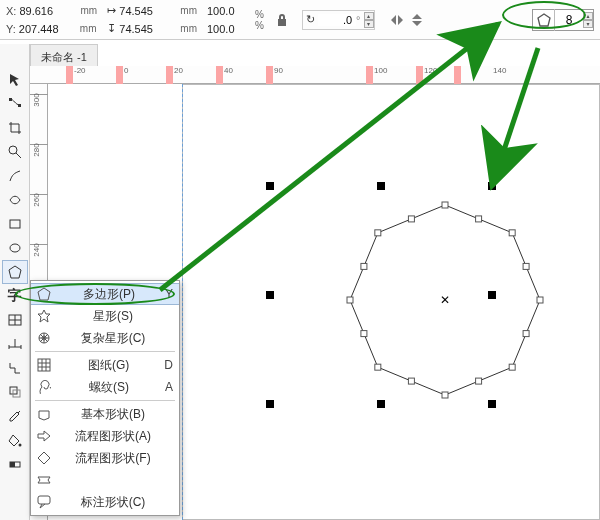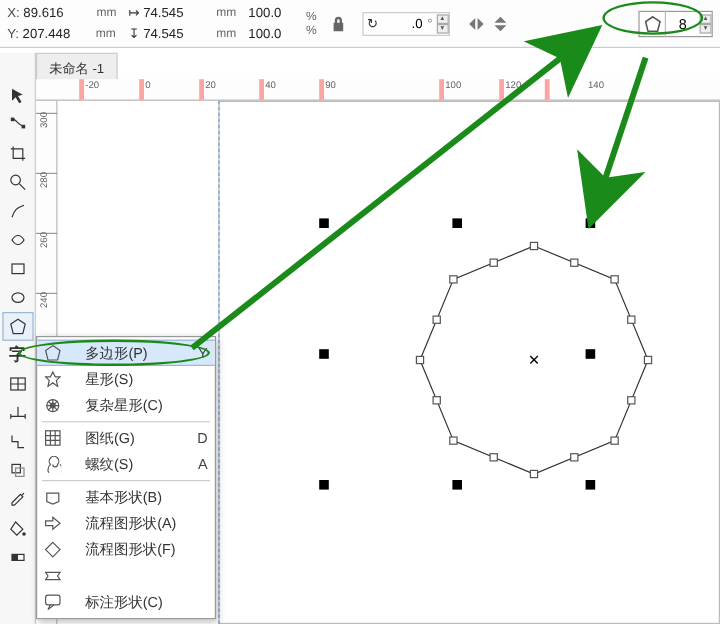--- a/index.html
+++ b/index.html
@@ -29,38 +29,38 @@
   
   .ring { position:absolute; border:2px solid #1a8a1a; border-radius:50%; pointer-events:none; }
   .ring1 { left:502px; top:1px; width:84px; height:28px; }
   .ring2 { left:15px; top:283px; width:160px; height:22px; }
 
   
   .doctab { position:absolute; left:30px; top:44px; height:20px; display:flex; align-items:center; padding:12px 10px; background:#eee; border:1px solid #ccc; font-size:11px; color:#333; cursor:pointer; }
 
   
   .ruler-h { position:absolute; left:30px; top:66px; width:570px; height:18px; border-bottom:1px solid #aaa; background:#fdfdfd; }
-  .ruler-h .tick { position:absolute; top:0; border-left:4px solid #fca5a5; height:18px; font-size:8px; color:#666; padding-left:1px; }
+  .ruler-h .tick { position:absolute; top:0; border-left:7px solid #fca5a5; height:18px; font-size:8px; color:#666; padding-left:1px; }
   
   .ruler-v { position:absolute; left:30px; top:84px; width:18px; height:436px; border-right:1px solid #aaa; background:#fdfdfd; }
   .ruler-v .tick { position:absolute; left:0; border-top:1px solid #999; width:18px; font-size:8px; color:#666; padding-top:0; text-align:center; }
 
   
   .canvas { position:absolute; left:48px; top:84px; width:552px; height:436px; background:#fff; }
   .page-edge { position:absolute; left:134px; top:0; width:418px; height:436px; border:1px solid #bbb; box-shadow:2px 2px 0 #ddd; }
   .guide { position:absolute; top:0; height:436px; border-left:1px dashed #6aa0d8; }
 
   
   .toolbox { position:absolute; left:0; top:44px; width:30px; height:476px; background:#f7f7f7; border-right:1px solid #ccc; display:flex; flex-direction:column; align-items:center; padding-top:24px; gap:0; }
   .toolbox .tool { width:26px; height:24px; display:flex; align-items:center; justify-content:center; cursor:pointer; color:#333; border:1px solid transparent; }
   .toolbox .tool.active { background:#e8f0fa; border:1px solid #9bb7d6; }
 
   
   .flyout { position:absolute; left:30px; top:280px; width:150px; background:#fff; border:1px solid #999; box-shadow:2px 2px 6px rgba(0,0,0,0.25); padding:2px 0; }
-  .flyout .item { display:flex; align-items:center; height:22px; padding:0 6px 0 4px; gap:18px; font-size:12px; cursor:pointer; }
+  .flyout .item { display:flex; align-items:center; height:22px; padding:0 6px 0 4px; gap:18px; font-size:12px; cursor:pointer;text-align:center; }
   .flyout .item.sel { background:#d7e8fb; border-top:1px solid #9bb7d6; border-bottom:1px solid #9bb7d6; }
   .flyout .item .ico { width:18px; height:18px; display:flex; align-items:center; justify-content:center; color:#555; }
   .flyout .item .lbl { flex:1; }
   .flyout .item .key { color:#444; }
   .flyout .sep { height:1px; background:#ccc; margin:2px 4px; }
 
   .arrow-svg { position:absolute; left:0; top:0; width:600px; height:520px; pointer-events:none; }
 
 </style>
 </head>

